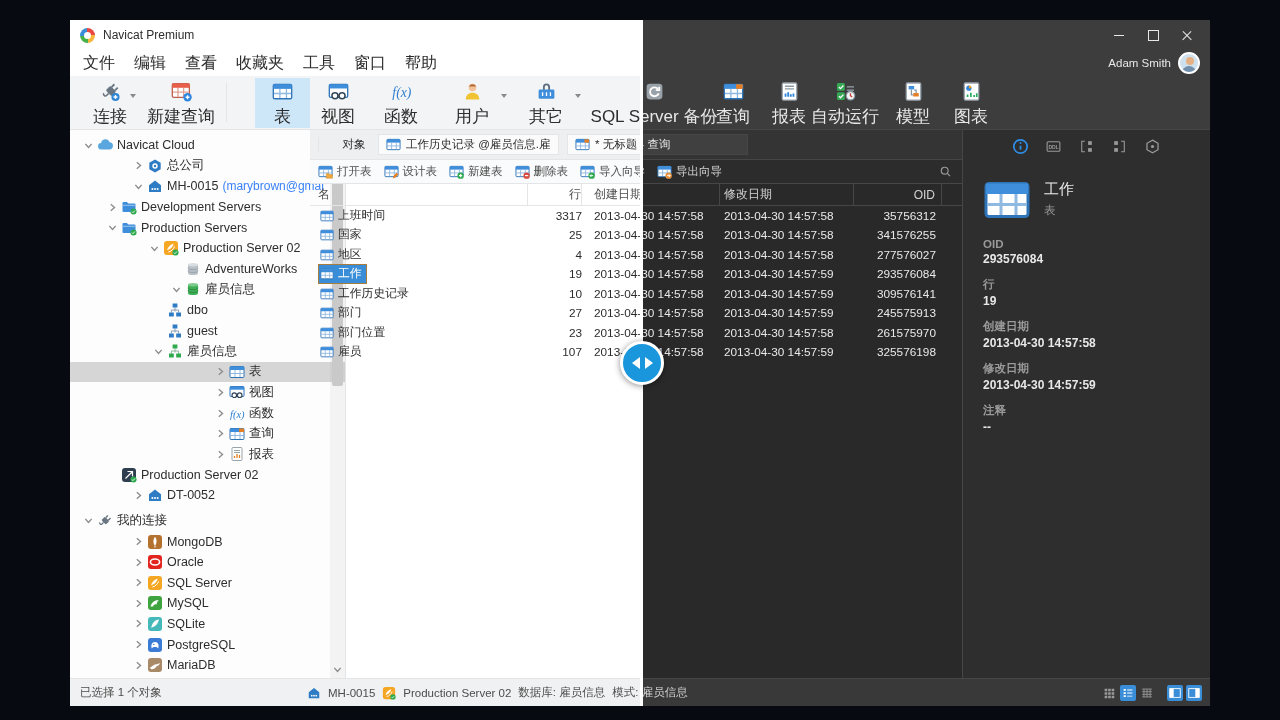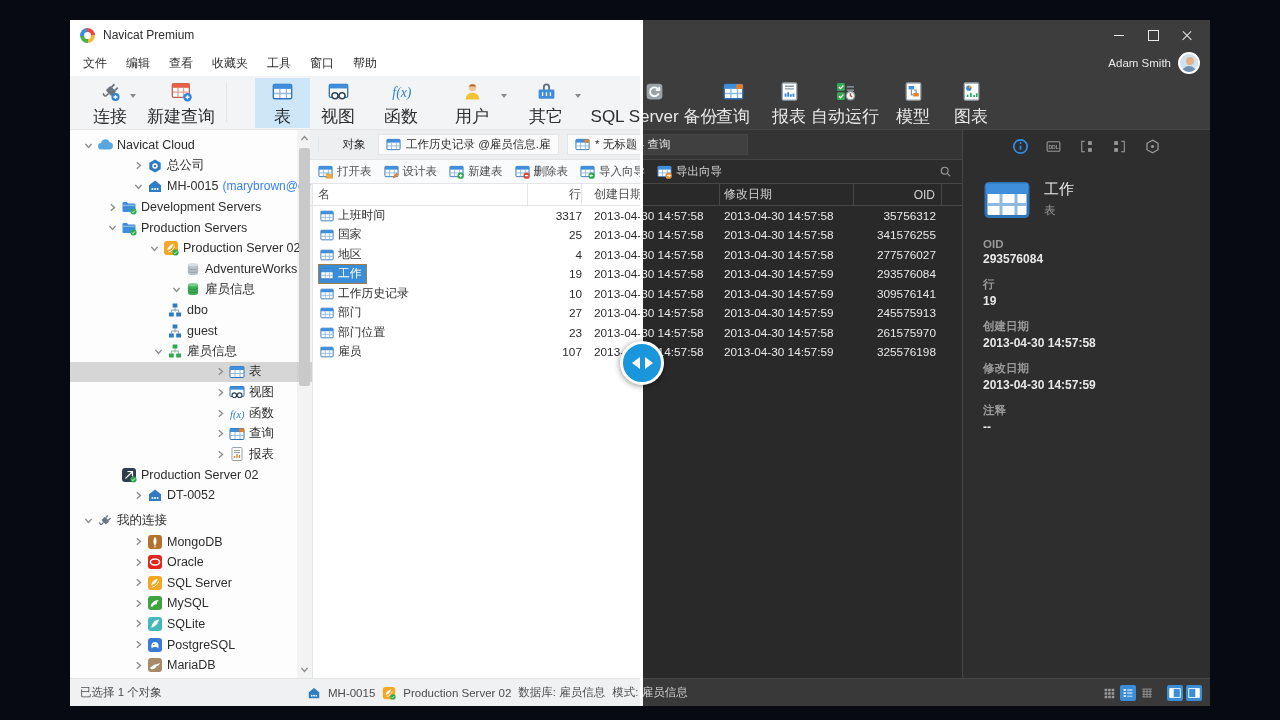--- a/index.html
+++ b/index.html
@@ -30,21 +30,21 @@
   .title{margin-left:8px;font-size:12px;color:var(--text);}
   .wctrls{margin-left:auto;display:flex;height:100%;margin-right:6px;}
   .wc{width:34px;height:100%;position:relative;cursor:pointer;}
   .wc.min::after{content:"";position:absolute;left:12px;top:15px;width:10px;height:1.4px;background:var(--ctrl);}
   .wc.max::after{content:"";position:absolute;left:12px;top:10px;width:9px;height:9px;border:1.2px solid var(--ctrl);}
   .wc.close::before,.wc.close::after{content:"";position:absolute;left:11px;top:15px;width:12px;height:1.4px;background:var(--ctrl);}
   .wc.close::before{transform:rotate(45deg);} .wc.close::after{transform:rotate(-45deg);}
 
   
   .menubar{height:26px;background:var(--title);display:flex;align-items:center;gap:19px;padding-left:13px;position:relative;}
-  .mitem{font-size:12px;color:var(--text);cursor:default;}
+  .mitem{font-size:16px;color:var(--text);cursor:default;}
   .userchip{position:absolute;right:10px;top:0;height:26px;display:flex;align-items:center;gap:7px;font-size:11.5px;color:var(--text);}
   .avatar{width:22px;height:22px;border-radius:50%;border:2px solid #fff;background:#cfe0ef;position:relative;overflow:hidden;flex:0 0 22px;}
   .avatar::before{content:"";position:absolute;left:6px;top:3px;width:8px;height:8px;border-radius:50%;background:#e5b184;}
   .avatar::after{content:"";position:absolute;left:2px;top:12px;width:14px;height:9px;border-radius:7px 7px 0 0;background:#7290ad;}
 
   
   .toolbar{height:54px;background:var(--bar);position:relative;border-bottom:1px solid var(--border2);}
   .tbtn{position:absolute;top:2px;height:50px;display:flex;flex-direction:column;align-items:center;justify-content:flex-start;cursor:pointer;}
   .tbi{width:25px;height:25px;margin-top:3px;}
   .tbl{font-size:17px;margin-top:3px;color:var(--text);white-space:nowrap;}
@@ -54,21 +54,21 @@
   .tb0{left:12px;width:56px;}  .tb1{left:75px;width:72px;}  .tb2{left:185px;width:55px;}
   .tb3{left:240px;width:56px;} .tb4{left:303px;width:56px;} .tb5{left:365px;width:74px;}
   .tb6{left:439px;width:74px;} .tb7{left:525px;width:118px;}.tb8{left:640px;width:46px;}
   .tb9{left:696px;width:46px;} .tb10{left:742px;width:66px;}.tb11{left:820px;width:46px;}
   .tb12{left:878px;width:46px;}
 
   
   .main{position:absolute;top:110px;bottom:28px;left:0;right:0;}
 
   
-  .sidebar{position:absolute;left:0;top:0;bottom:0;width:243px;background:var(--side);border-right:1px solid var(--border2);overflow:hidden;}
+  .sidebar{position:absolute;left:0;top:0;bottom:0;width:276px;background:var(--side);border-right:1px solid var(--border2);overflow:hidden;}
   .tree{padding-top:5px;}
   .trow{height:20.6px;display:flex;align-items:center;gap:4px;white-space:nowrap;overflow:hidden;cursor:pointer;}
   .trow.sel{background:var(--treesel);}
   .trow.gap{margin-top:5px;}
   .chev{width:9px;height:9px;flex:0 0 9px;color:#8b8b8b;}
   .chev.down{transform:rotate(90deg);}
   .chev.none{visibility:hidden;}
   .tico{width:16px;height:16px;flex:0 0 16px;}
   .tlabel{font-size:12.5px;color:var(--text);}
   .tsuffix{font-size:12px;color:#3b82f6;}

